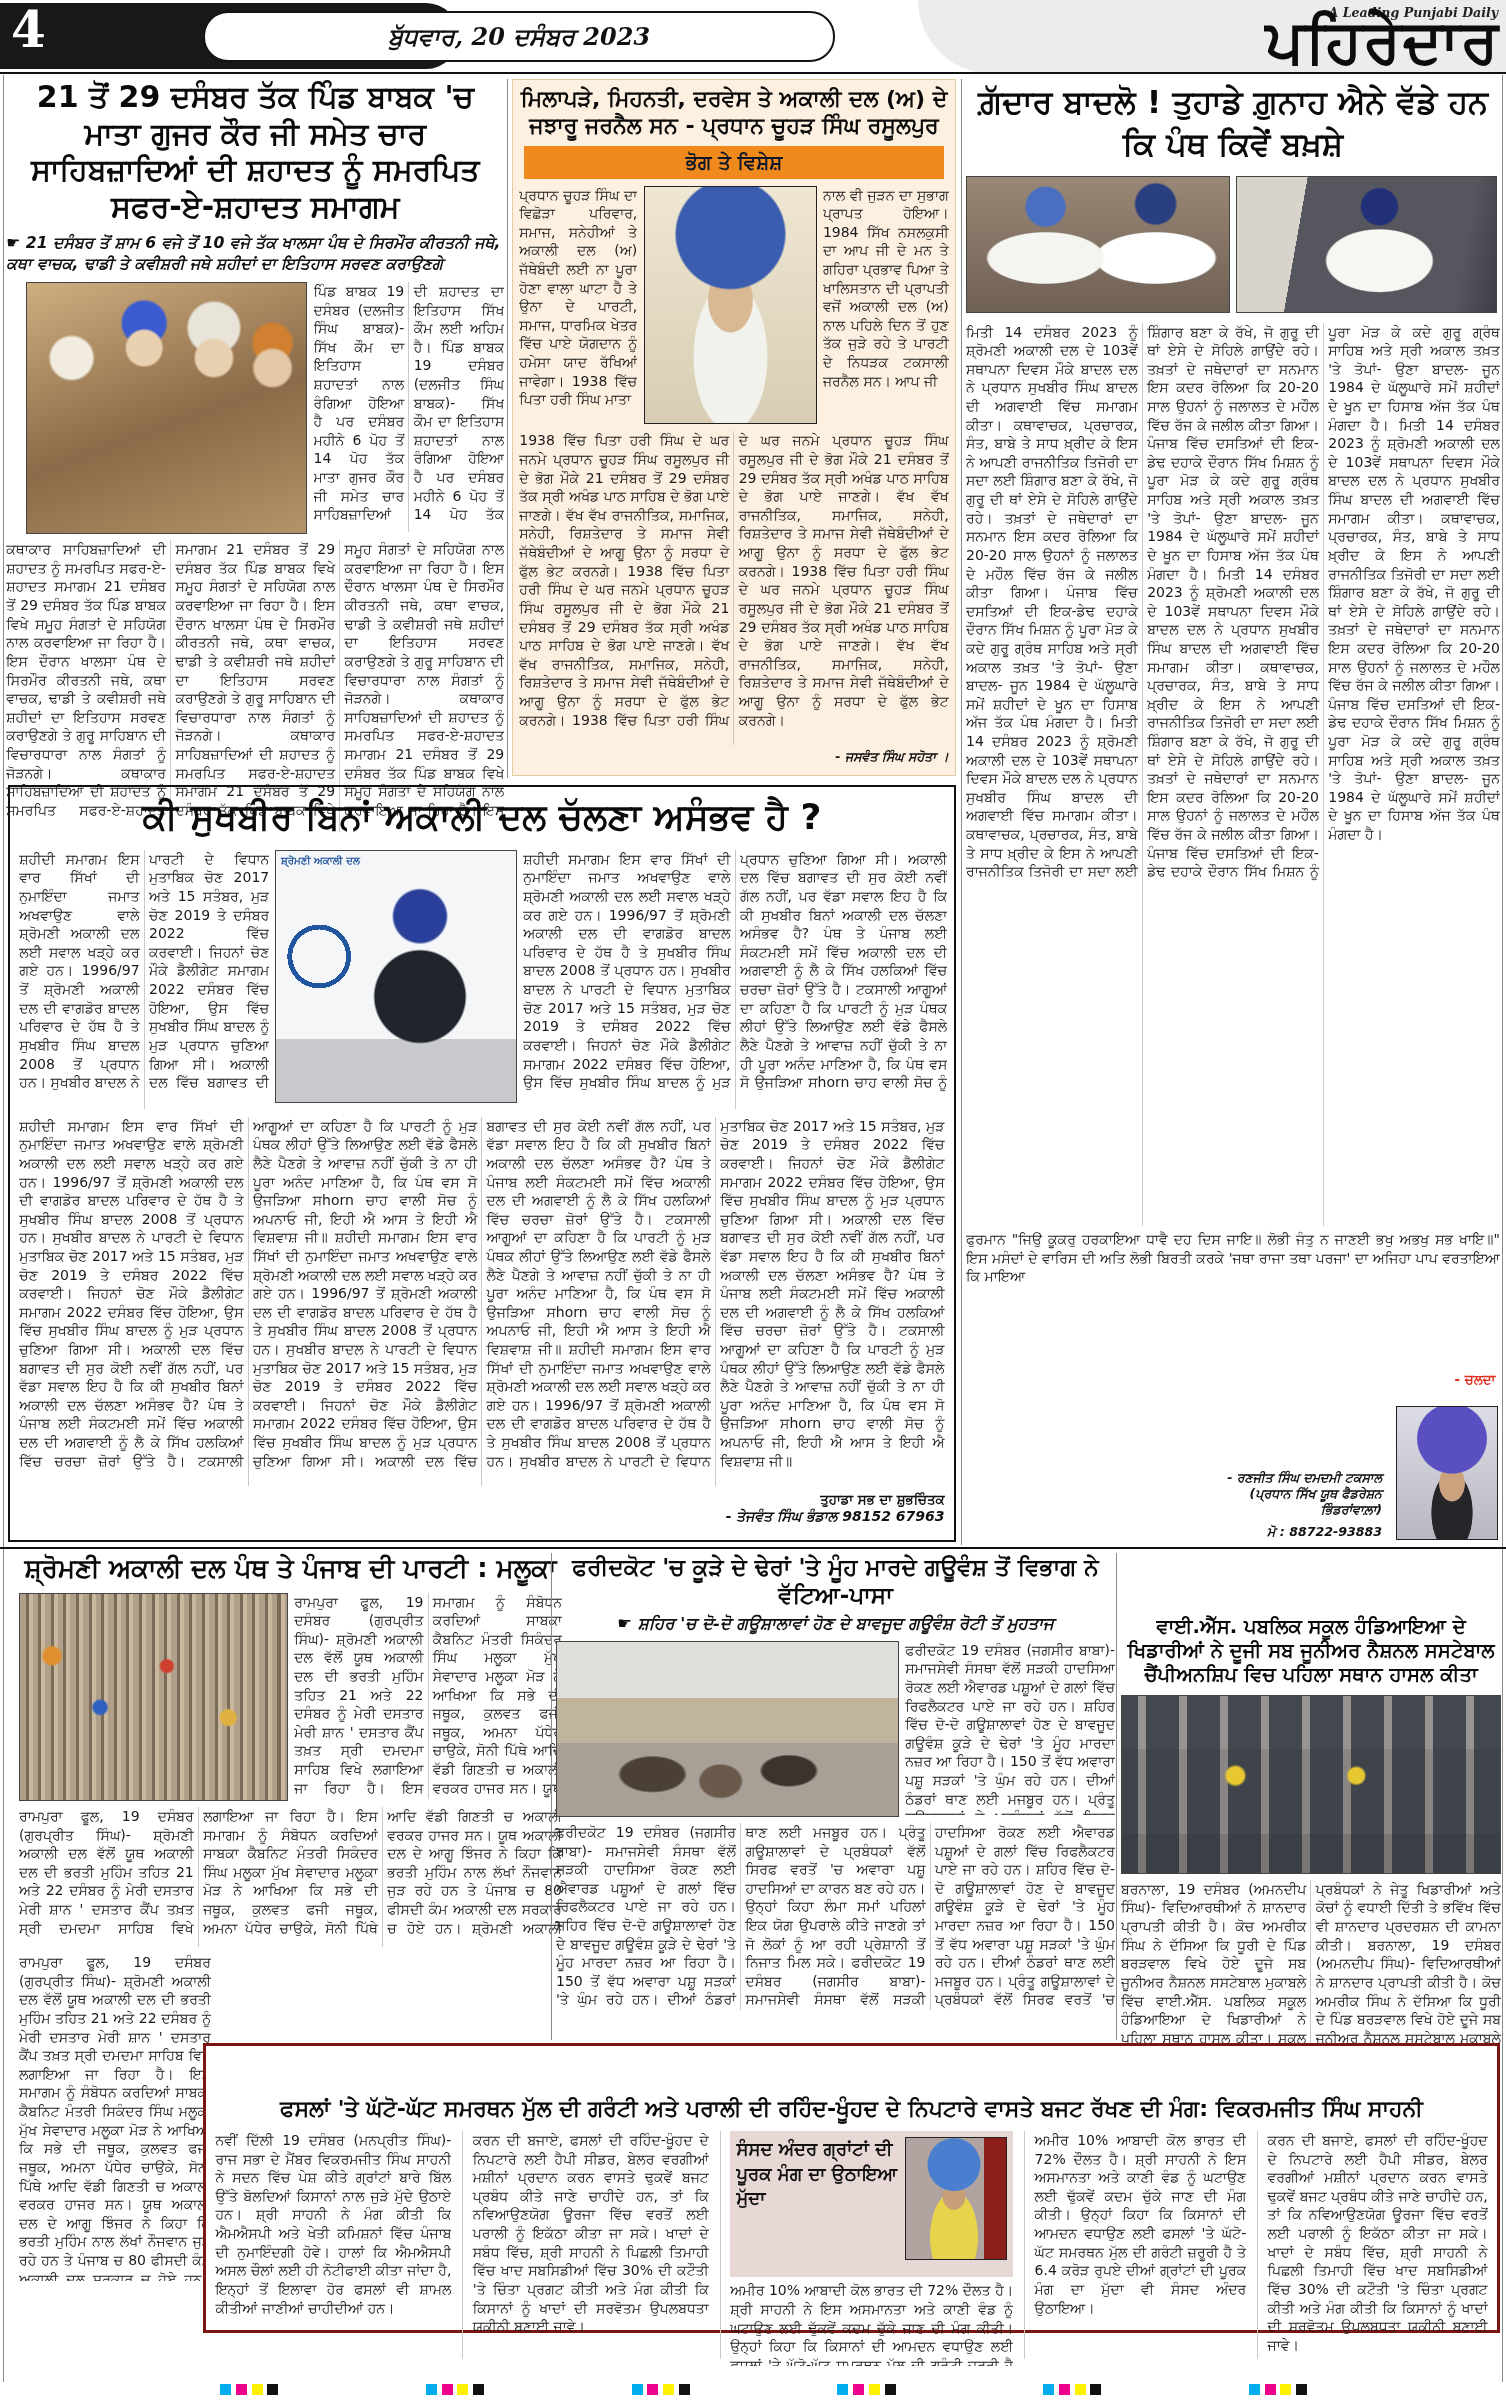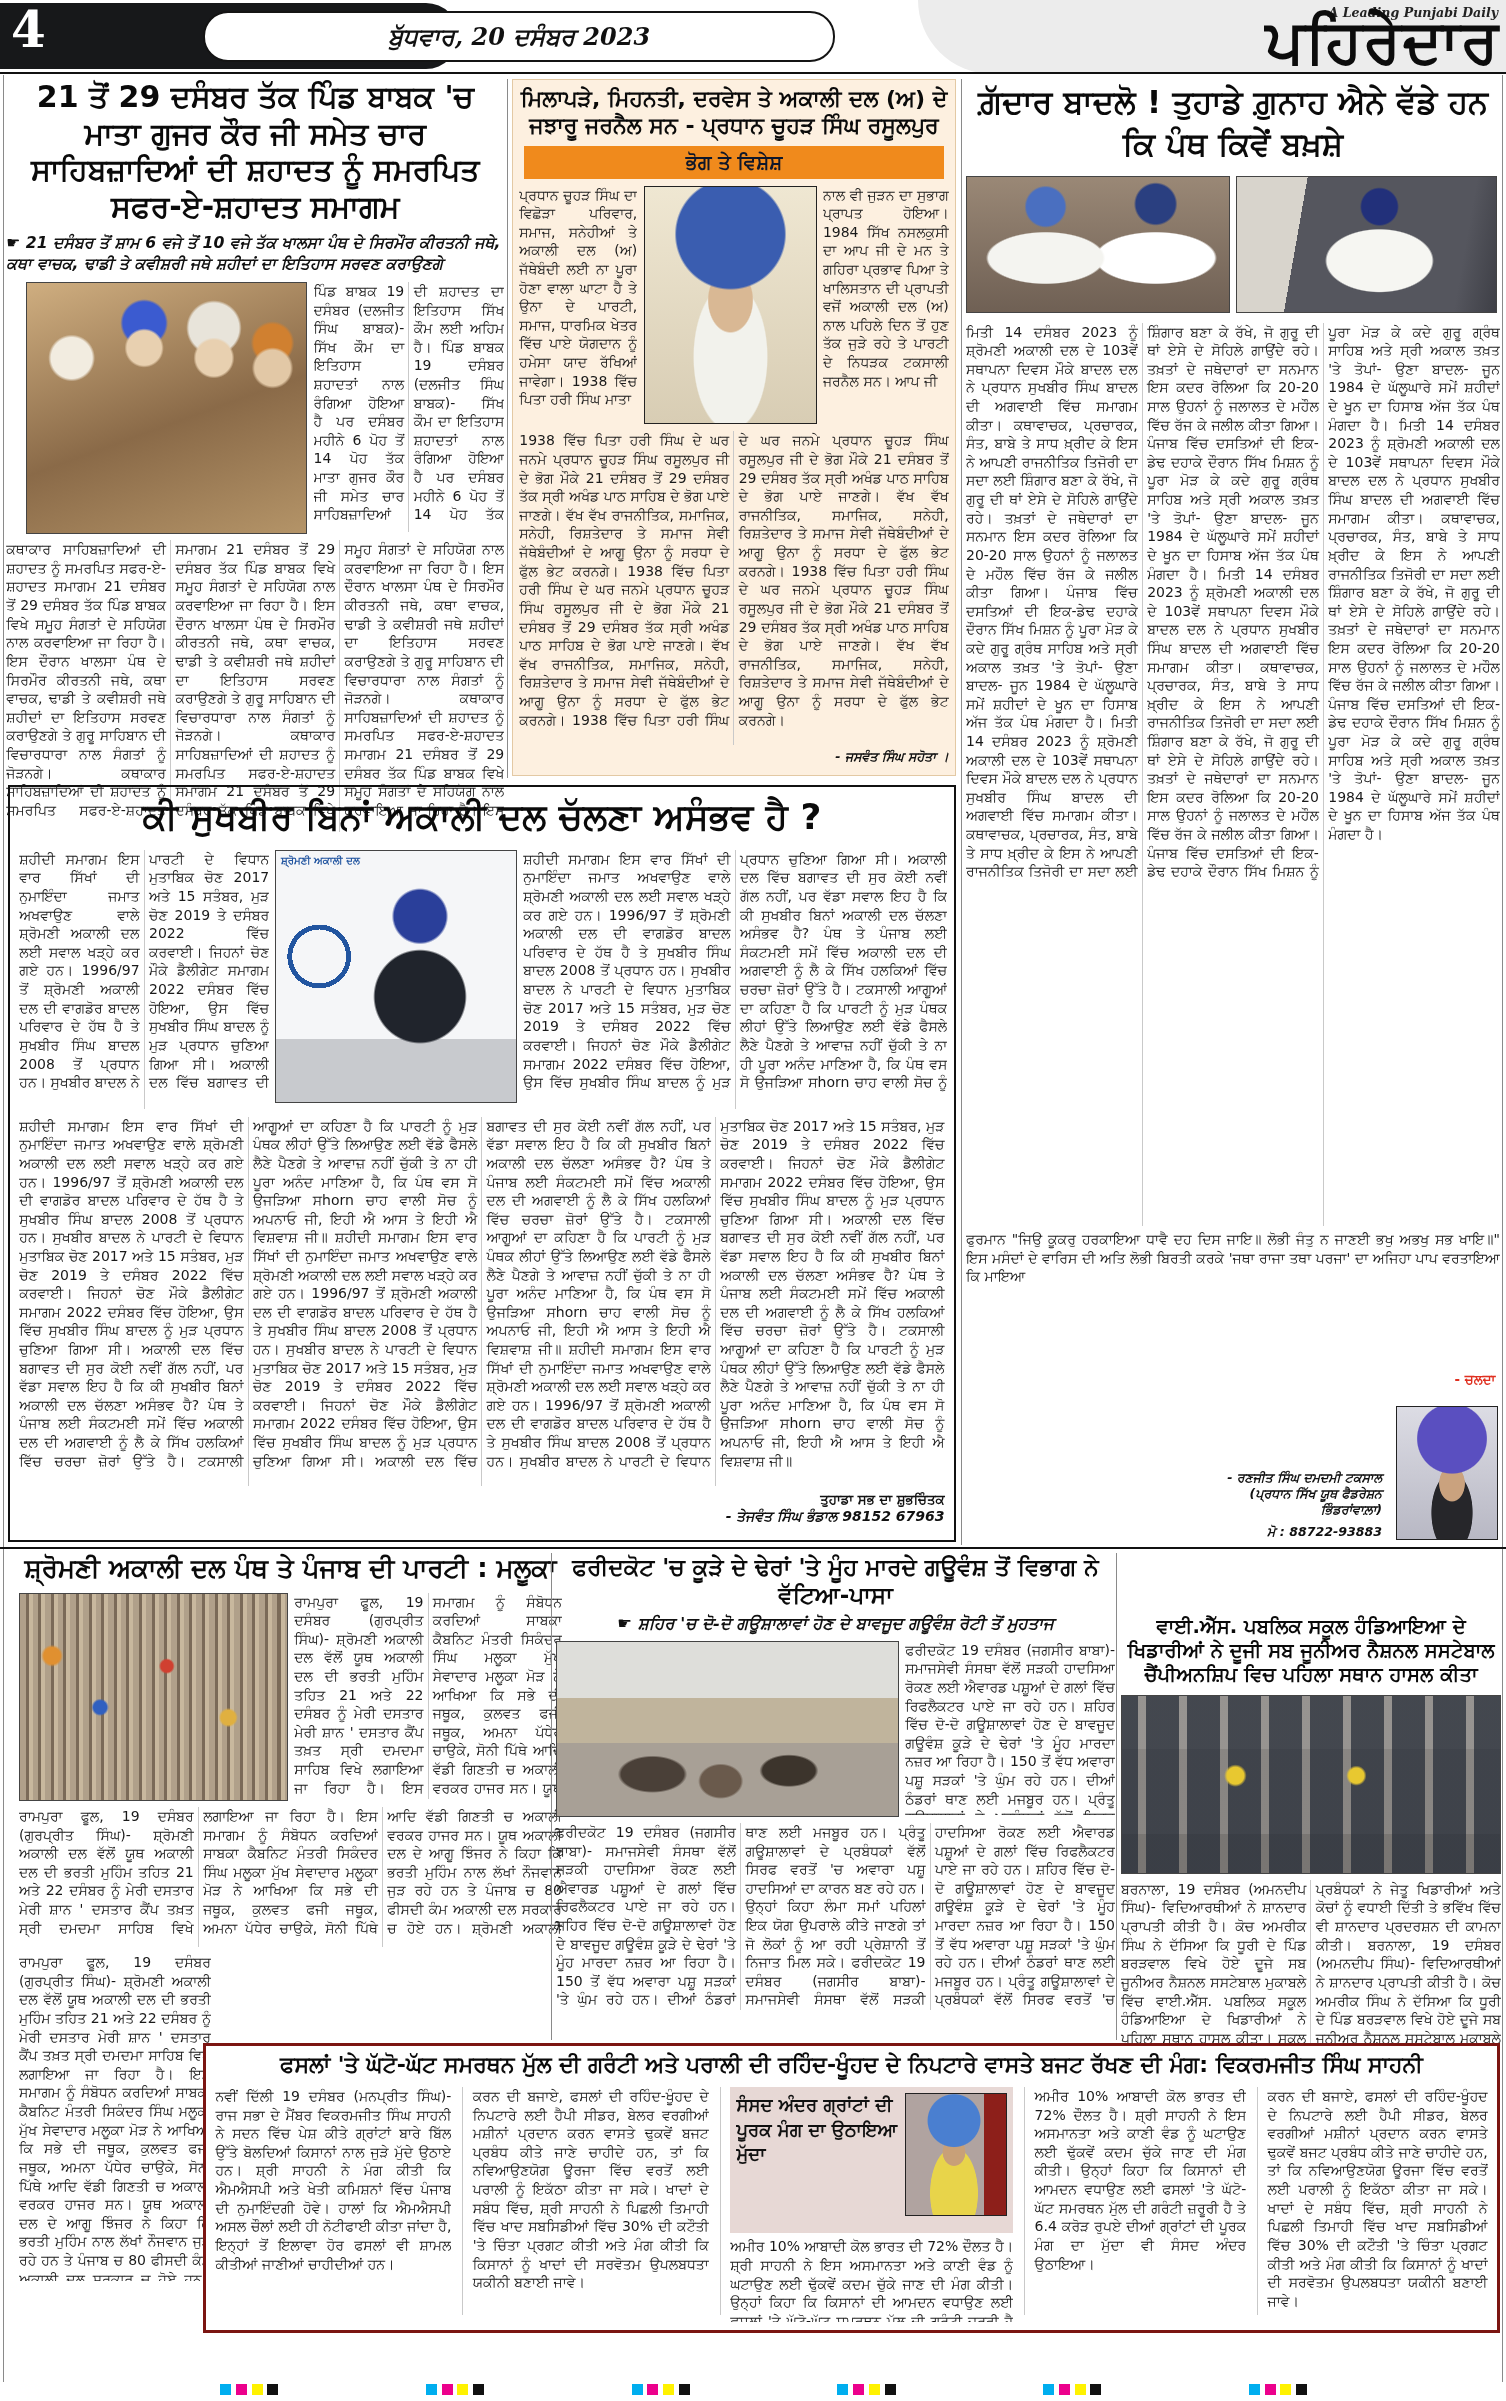--- a/index.html
+++ b/index.html
@@ -190,21 +190,21 @@
 
   <div class="abs vline" style="left:1116px;top:1553px;height:487px;"></div>
 
   <div class="abs" style="left:1121px;top:1615px;width:380px;height:487px;">
     <div class="hl" style="font-size:19.6px;">ਵਾਈ.ਐੱਸ. ਪਬਲਿਕ ਸਕੂਲ ਹੰਡਿਆਇਆ ਦੇ ਖਿਡਾਰੀਆਂ ਨੇ ਦੂਜੀ ਸਬ ਜੂਨੀਅਰ ਨੈਸ਼ਨਲ ਸਸਟੇਬਾਲ ਚੈਂਪੀਅਨਸ਼ਿਪ ਵਿਚ ਪਹਿਲਾ ਸਥਾਨ ਹਾਸਲ ਕੀਤਾ</div>
     <div class="ph ph-school" style="width:378px;height:177px;margin-top:7.9px;"></div>
     <div class="body-txt cols2" style="margin-top:6.3px;height:185px;">ਬਰਨਾਲਾ, 19 ਦਸੰਬਰ (ਅਮਨਦੀਪ ਸਿੰਘ)- ਵਿਦਿਆਰਥੀਆਂ ਨੇ ਸ਼ਾਨਦਾਰ ਪ੍ਰਾਪਤੀ ਕੀਤੀ ਹੈ। ਕੋਚ ਅਮਰੀਕ ਸਿੰਘ ਨੇ ਦੱਸਿਆ ਕਿ ਧੂਰੀ ਦੇ ਪਿੰਡ ਬਰੜਵਾਲ ਵਿਖੇ ਹੋਏ ਦੂਜੇ ਸਬ ਜੂਨੀਅਰ ਨੈਸ਼ਨਲ ਸਸਟੇਬਾਲ ਮੁਕਾਬਲੇ ਵਿੱਚ ਵਾਈ.ਐੱਸ. ਪਬਲਿਕ ਸਕੂਲ ਹੰਡਿਆਇਆ ਦੇ ਖਿਡਾਰੀਆਂ ਨੇ ਪਹਿਲਾ ਸਥਾਨ ਹਾਸਲ ਕੀਤਾ। ਸਕੂਲ ਪ੍ਰਬੰਧਕਾਂ ਨੇ ਜੇਤੂ ਖਿਡਾਰੀਆਂ ਅਤੇ ਕੋਚਾਂ ਨੂੰ ਵਧਾਈ ਦਿੱਤੀ ਤੇ ਭਵਿੱਖ ਵਿੱਚ ਵੀ ਸ਼ਾਨਦਾਰ ਪ੍ਰਦਰਸ਼ਨ ਦੀ ਕਾਮਨਾ ਕੀਤੀ। ਬਰਨਾਲਾ, 19 ਦਸੰਬਰ (ਅਮਨਦੀਪ ਸਿੰਘ)- ਵਿਦਿਆਰਥੀਆਂ ਨੇ ਸ਼ਾਨਦਾਰ ਪ੍ਰਾਪਤੀ ਕੀਤੀ ਹੈ। ਕੋਚ ਅਮਰੀਕ ਸਿੰਘ ਨੇ ਦੱਸਿਆ ਕਿ ਧੂਰੀ ਦੇ ਪਿੰਡ ਬਰੜਵਾਲ ਵਿਖੇ ਹੋਏ ਦੂਜੇ ਸਬ ਜੂਨੀਅਰ ਨੈਸ਼ਨਲ ਸਸਟੇਬਾਲ ਮੁਕਾਬਲੇ ਵਿੱਚ ਵਾਈ.ਐੱਸ. ਪਬਲਿਕ ਸਕੂਲ ਹੰਡਿਆਇਆ ਦੇ ਖਿਡਾਰੀਆਂ ਨੇ ਪਹਿਲਾ ਸਥਾਨ ਹਾਸਲ ਕੀਤਾ। ਸਕੂਲ ਪ੍ਰਬੰਧਕਾਂ ਨੇ ਜੇਤੂ ਖਿਡਾਰੀਆਂ ਅਤੇ ਕੋਚਾਂ ਨੂੰ ਵਧਾਈ ਦਿੱਤੀ ਤੇ ਭਵਿੱਖ ਵਿੱਚ ਵੀ ਸ਼ਾਨਦਾਰ ਪ੍ਰਦਰਸ਼ਨ ਦੀ ਕਾਮਨਾ ਕੀਤੀ।</div>
   </div>
 
   <div class="abs maroon-box" style="left:203px;top:2043px;width:1297px;height:290px;box-sizing:border-box;padding:6.3px 9.4px;">
-    <div class="hl" style="font-size:22px;">ਫਸਲਾਂ 'ਤੇ ਘੱਟੋ-ਘੱਟ ਸਮਰਥਨ ਮੁੱਲ ਦੀ ਗਰੰਟੀ ਅਤੇ ਪਰਾਲੀ ਦੀ ਰਹਿੰਦ-ਖੂੰਹਦ ਦੇ ਨਿਪਟਾਰੇ ਵਾਸਤੇ ਬਜਟ ਰੱਖਣ ਦੀ ਮੰਗ: ਵਿਕਰਮਜੀਤ ਸਿੰਘ ਸਾਹਨੀ</div>
+    <div class="hl" style="font-size:22px;margin-top:44px;">ਫਸਲਾਂ 'ਤੇ ਘੱਟੋ-ਘੱਟ ਸਮਰਥਨ ਮੁੱਲ ਦੀ ਗਰੰਟੀ ਅਤੇ ਪਰਾਲੀ ਦੀ ਰਹਿੰਦ-ਖੂੰਹਦ ਦੇ ਨਿਪਟਾਰੇ ਵਾਸਤੇ ਬਜਟ ਰੱਖਣ ਦੀ ਮੰਗ: ਵਿਕਰਮਜੀਤ ਸਿੰਘ ਸਾਹਨੀ</div>
     <div style="display:flex;gap:11px;margin-top:7.9px;height:228px;">
       <div class="body-txt" style="width:236px;">ਨਵੀਂ ਦਿੱਲੀ 19 ਦਸੰਬਰ (ਮਨਪ੍ਰੀਤ ਸਿੰਘ)- ਰਾਜ ਸਭਾ ਦੇ ਮੈਂਬਰ ਵਿਕਰਮਜੀਤ ਸਿੰਘ ਸਾਹਨੀ ਨੇ ਸਦਨ ਵਿੱਚ ਪੇਸ਼ ਕੀਤੇ ਗ੍ਰਾਂਟਾਂ ਬਾਰੇ ਬਿੱਲ ਉੱਤੇ ਬੋਲਦਿਆਂ ਕਿਸਾਨਾਂ ਨਾਲ ਜੁੜੇ ਮੁੱਦੇ ਉਠਾਏ ਹਨ। ਸ਼੍ਰੀ ਸਾਹਨੀ ਨੇ ਮੰਗ ਕੀਤੀ ਕਿ ਐਮਐਸਪੀ ਅਤੇ ਖੇਤੀ ਕਮਿਸ਼ਨਾਂ ਵਿੱਚ ਪੰਜਾਬ ਦੀ ਨੁਮਾਇੰਦਗੀ ਹੋਵੇ। ਹਾਲਾਂ ਕਿ ਐਮਐਸਪੀ ਅਸਲ ਚੌਲਾਂ ਲਈ ਹੀ ਨੋਟੀਫਾਈ ਕੀਤਾ ਜਾਂਦਾ ਹੈ, ਇਨ੍ਹਾਂ ਤੋਂ ਇਲਾਵਾ ਹੋਰ ਫਸਲਾਂ ਵੀ ਸ਼ਾਮਲ ਕੀਤੀਆਂ ਜਾਣੀਆਂ ਚਾਹੀਦੀਆਂ ਹਨ।</div>
       <div class="body-txt" style="width:236px;border-left:0.8px solid #c9c9c9;padding-left:9.4px;">ਕਰਨ ਦੀ ਬਜਾਏ, ਫਸਲਾਂ ਦੀ ਰਹਿੰਦ-ਖੂੰਹਦ ਦੇ ਨਿਪਟਾਰੇ ਲਈ ਹੈਪੀ ਸੀਡਰ, ਬੇਲਰ ਵਰਗੀਆਂ ਮਸ਼ੀਨਾਂ ਪ੍ਰਦਾਨ ਕਰਨ ਵਾਸਤੇ ਢੁਕਵੇਂ ਬਜਟ ਪ੍ਰਬੰਧ ਕੀਤੇ ਜਾਣੇ ਚਾਹੀਦੇ ਹਨ, ਤਾਂ ਕਿ ਨਵਿਆਉਣਯੋਗ ਊਰਜਾ ਵਿੱਚ ਵਰਤੋਂ ਲਈ ਪਰਾਲੀ ਨੂੰ ਇਕੱਠਾ ਕੀਤਾ ਜਾ ਸਕੇ। ਖਾਦਾਂ ਦੇ ਸਬੰਧ ਵਿੱਚ, ਸ਼੍ਰੀ ਸਾਹਨੀ ਨੇ ਪਿਛਲੀ ਤਿਮਾਹੀ ਵਿੱਚ ਖਾਦ ਸਬਸਿਡੀਆਂ ਵਿੱਚ 30% ਦੀ ਕਟੌਤੀ 'ਤੇ ਚਿੰਤਾ ਪ੍ਰਗਟ ਕੀਤੀ ਅਤੇ ਮੰਗ ਕੀਤੀ ਕਿ ਕਿਸਾਨਾਂ ਨੂੰ ਖਾਦਾਂ ਦੀ ਸਰਵੋਤਮ ਉਪਲਬਧਤਾ ਯਕੀਨੀ ਬਣਾਈ ਜਾਵੇ।</div>
       <div style="width:283px;border-left:0.8px solid #c9c9c9;padding-left:9.4px;">
         <div class="subbox" style="height:133px;padding:6.3px;">
           <div style="flex:1;font-weight:800;font-size:18px;line-height:1.35;">ਸੰਸਦ ਅੰਦਰ ਗ੍ਰਾਂਟਾਂ ਦੀ ਪੂਰਕ ਮੰਗ ਦਾ ਉਠਾਇਆ ਮੁੱਦਾ</div>
           <div class="ph ph-sahni" style="width:100px;height:121px;border:1.6px solid #222;flex:0 0 auto;"></div>
         </div>
         <div class="body-txt" style="margin-top:4.7px;height:85px;">ਅਮੀਰ 10% ਆਬਾਦੀ ਕੋਲ ਭਾਰਤ ਦੀ 72% ਦੌਲਤ ਹੈ। ਸ਼੍ਰੀ ਸਾਹਨੀ ਨੇ ਇਸ ਅਸਮਾਨਤਾ ਅਤੇ ਕਾਣੀ ਵੰਡ ਨੂੰ ਘਟਾਉਣ ਲਈ ਢੁੱਕਵੇਂ ਕਦਮ ਚੁੱਕੇ ਜਾਣ ਦੀ ਮੰਗ ਕੀਤੀ। ਉਨ੍ਹਾਂ ਕਿਹਾ ਕਿ ਕਿਸਾਨਾਂ ਦੀ ਆਮਦਨ ਵਧਾਉਣ ਲਈ ਫਸਲਾਂ 'ਤੇ ਘੱਟੋ-ਘੱਟ ਸਮਰਥਨ ਮੁੱਲ ਦੀ ਗਰੰਟੀ ਜ਼ਰੂਰੀ ਹੈ ਤੇ 6.4 ਕਰੋੜ ਰੁਪਏ ਦੀਆਂ ਗ੍ਰਾਂਟਾਂ ਦੀ ਪੂਰਕ ਮੰਗ ਦਾ ਮੁੱਦਾ ਵੀ ਸੰਸਦ ਅੰਦਰ ਉਠਾਇਆ।</div>
       </div>

